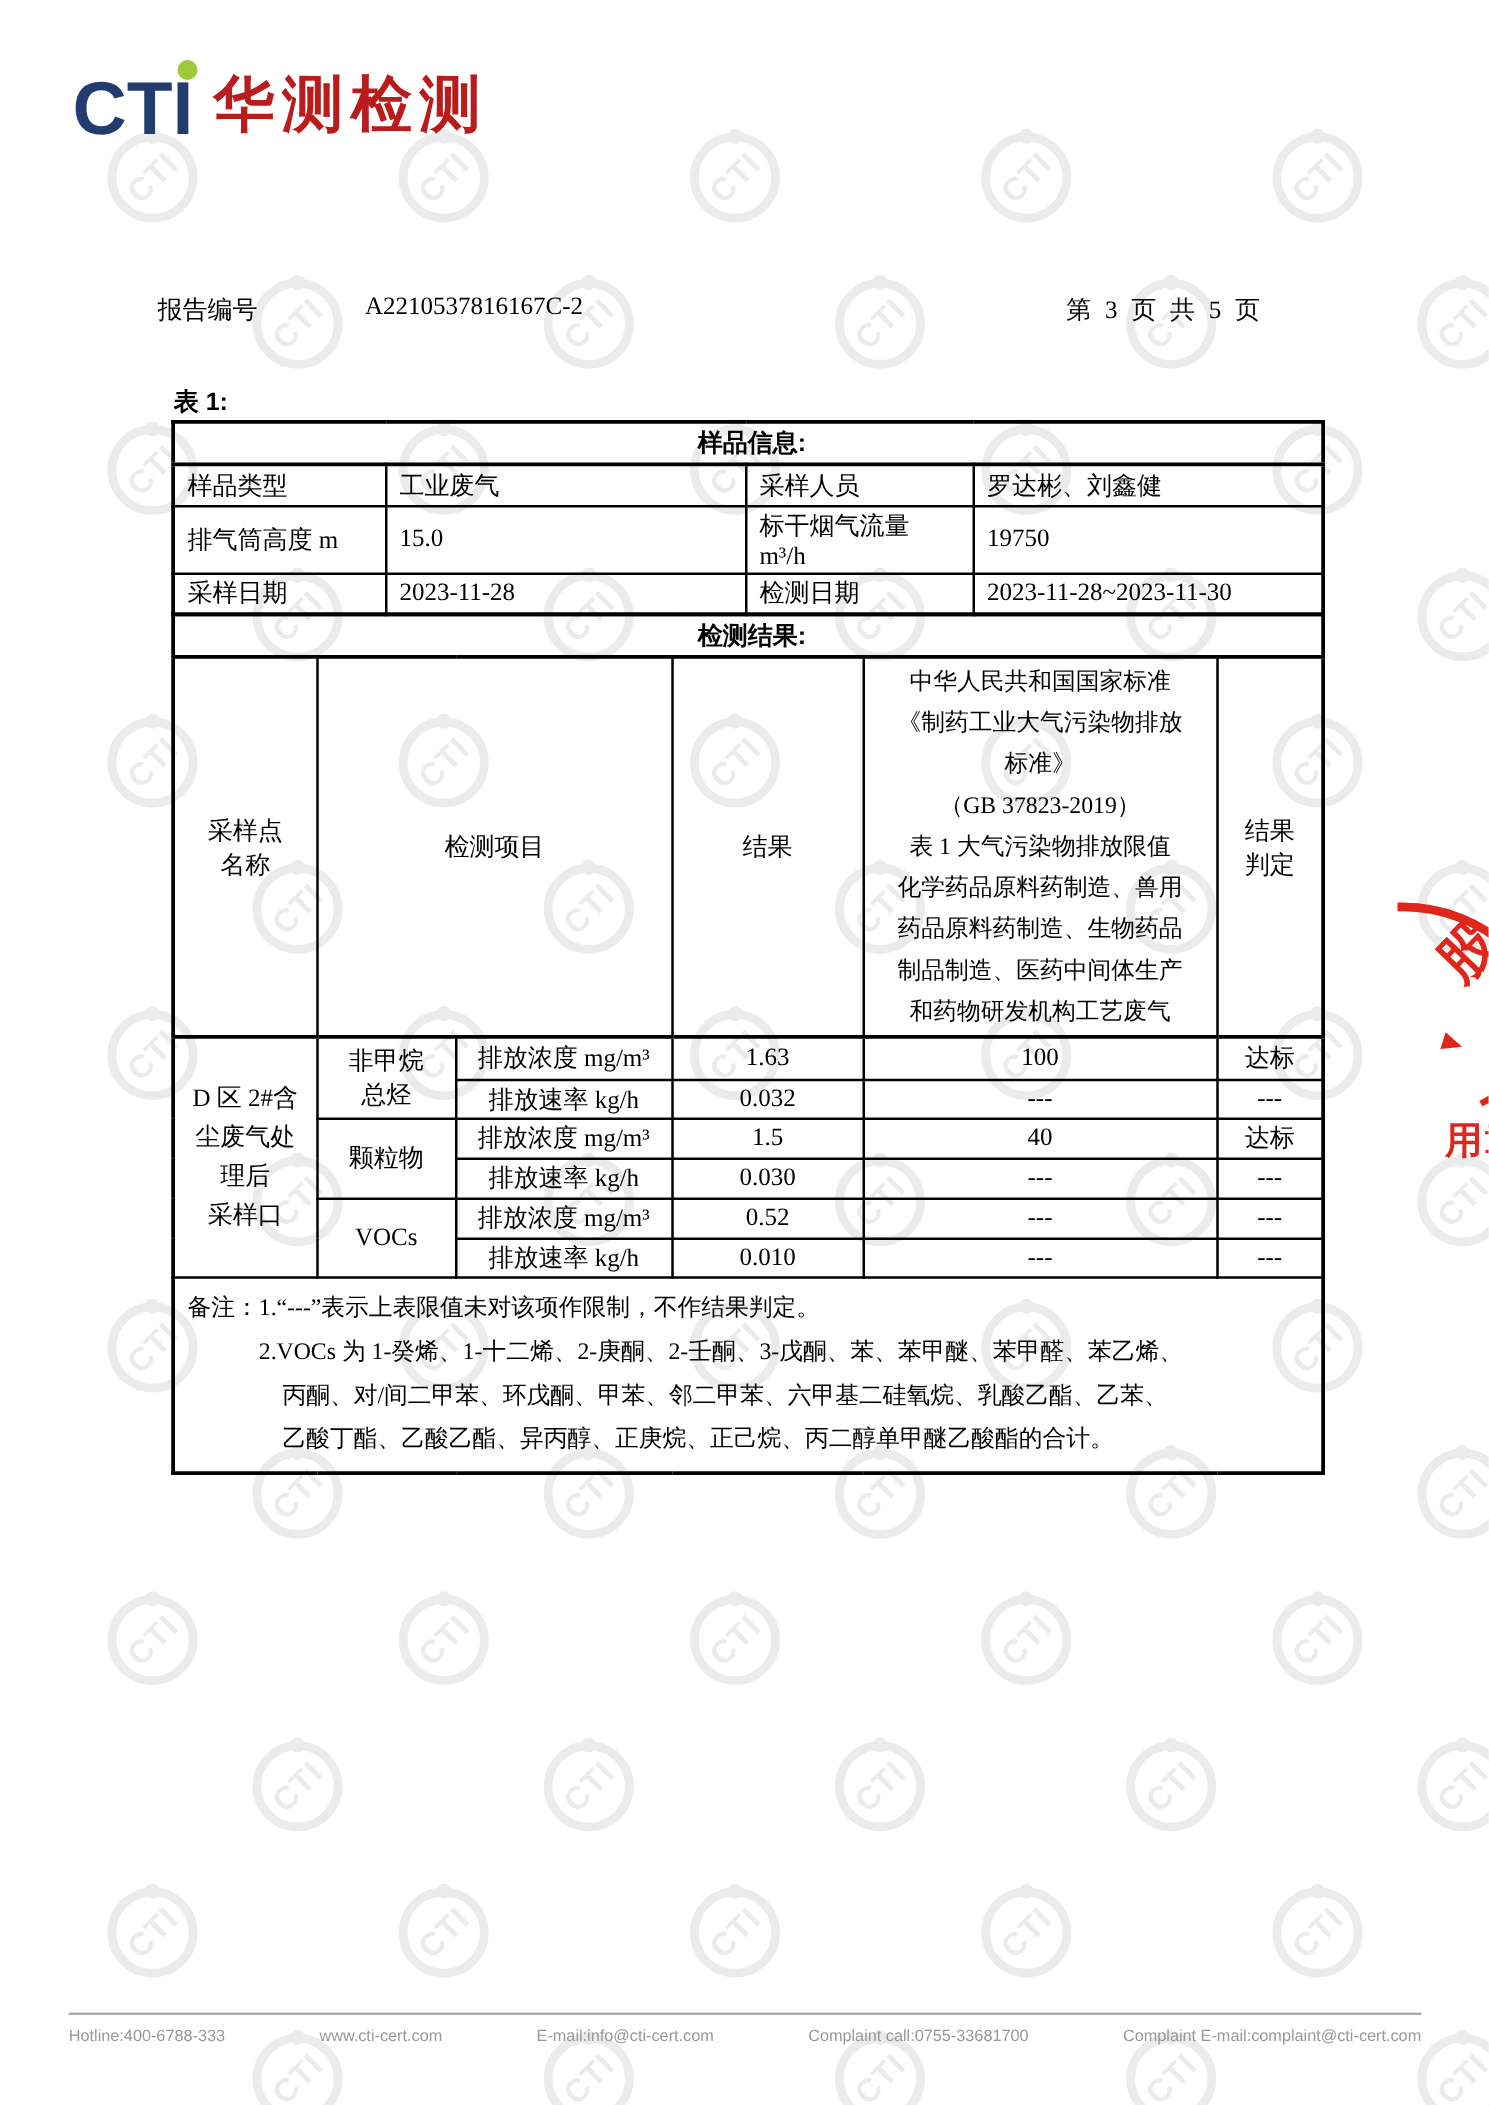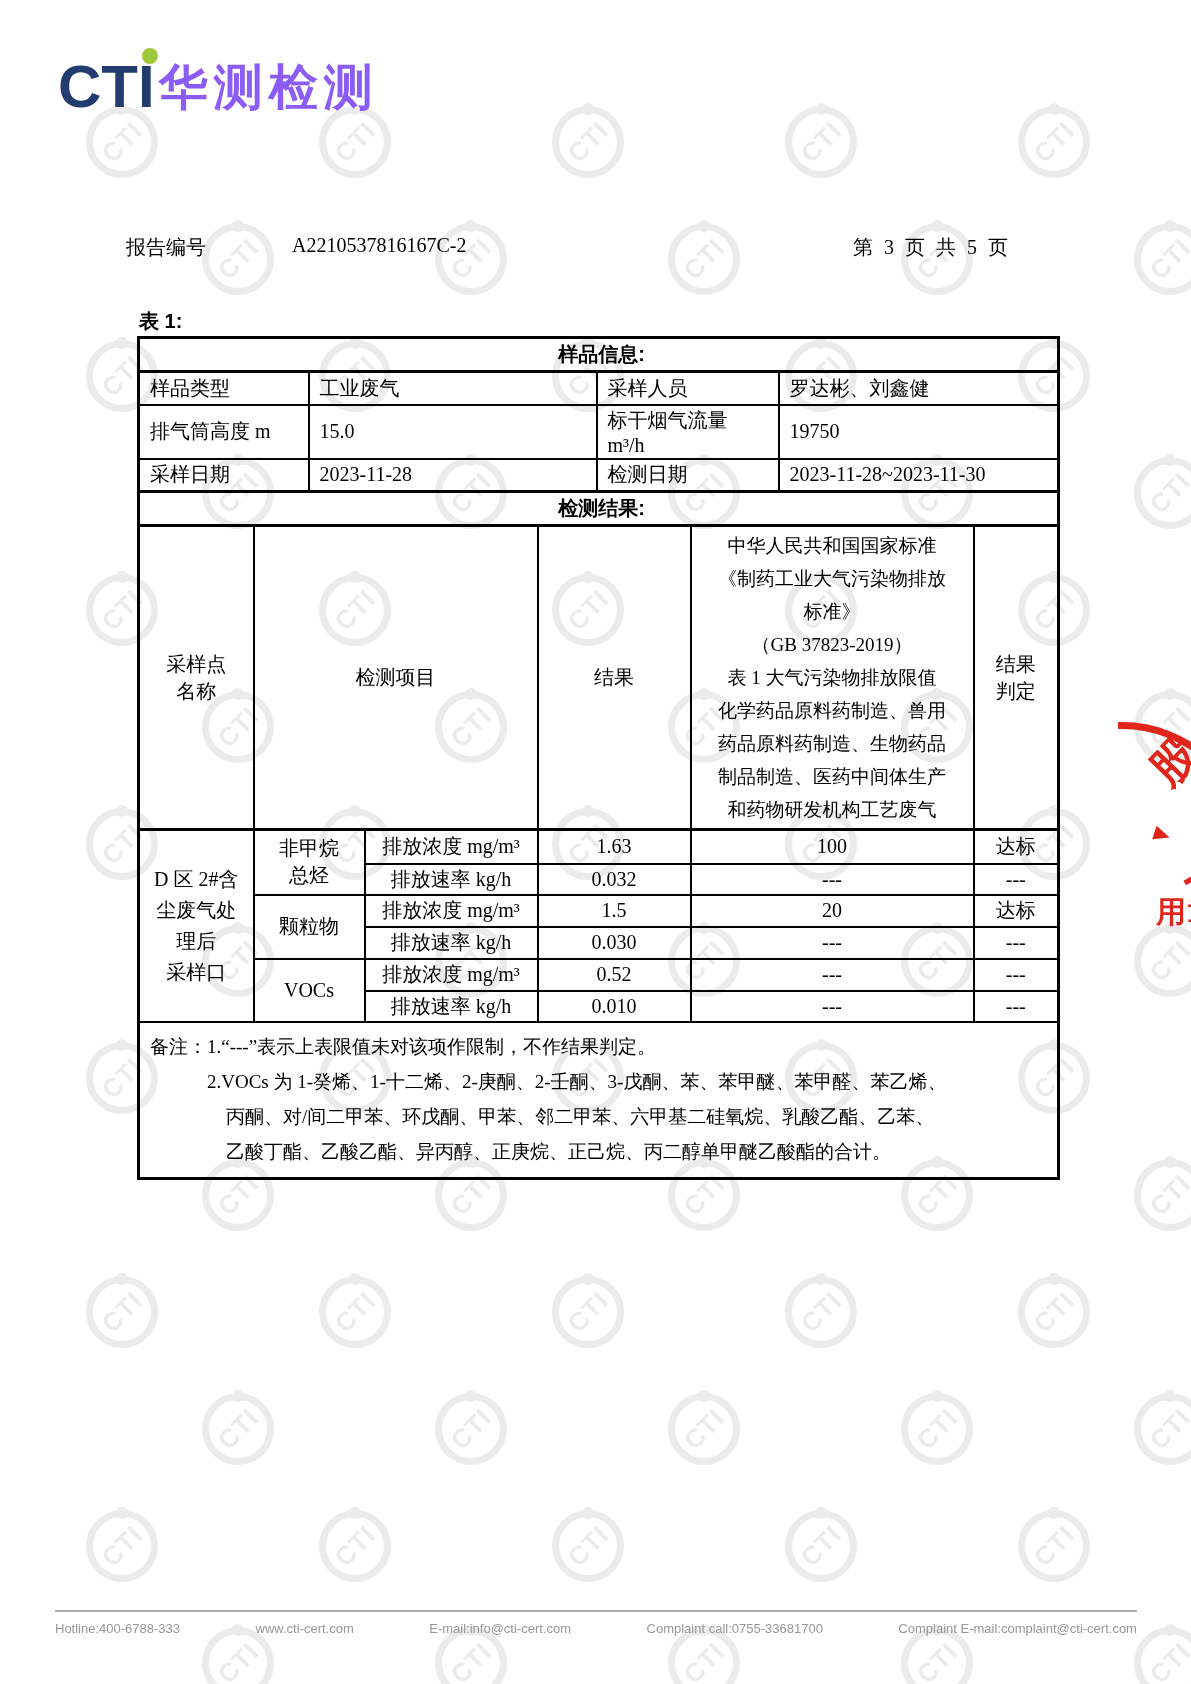--- a/index.html
+++ b/index.html
@@ -14,22 +14,22 @@
   .wm-dot{position:absolute;left:30px;top:-3px;width:12px;height:12px;border-radius:50%;background:#ebebeb;}
   .wm-txt{position:absolute;inset:0;display:flex;align-items:center;justify-content:center;
     transform:rotate(-45deg);font-family:"Liberation Sans","DejaVu Sans",sans-serif;
     font-weight:900;font-size:26px;letter-spacing:1px;color:#ebebeb;}
   
   .content{position:absolute;inset:0;z-index:1;}
   .logo{position:absolute;left:58px;top:58px;display:flex;align-items:flex-start;}
   .logo-cti{position:relative;font-family:"Liberation Sans","DejaVu Sans",sans-serif;
     font-weight:900;font-size:60px;line-height:58px;color:#233c6f;letter-spacing:0px;}
   .logo-dot{position:absolute;left:84px;top:-10px;width:16px;height:16px;border-radius:50%;background:#a0c83a;}
-  .logo-name{font-family:Liberation Sans, sans-serif;font-weight:800;
-    font-size:49px;line-height:58px;color:#8b5cf6;margin-left:4px;letter-spacing:6px;}
+  .logo-name{font-family:Liberation Mono, monospace;font-weight:800;
+    font-size:49px;line-height:58px;color:#b91c1c;margin-left:16px;letter-spacing:6px;}
   .doc-title{position:absolute;left:0;top:146px;width:1191px;text-align:center;
     font-size:38px;letter-spacing:18px;color:#0a0a0a;}
   .report-line{position:absolute;left:0;top:234px;width:1191px;font-size:20px;}
   .report-label{position:absolute;left:126px;}
   .report-number{position:absolute;left:292px;}
   .report-page{position:absolute;left:853px;letter-spacing:3px;}
   .tbl-label{position:absolute;left:139px;top:308px;
     font-family:"Liberation Sans","DejaVu Sans",sans-serif;font-weight:700;font-size:20px;}
   .tables{position:absolute;left:137px;top:336px;width:920px;}
   table{border-collapse:collapse;table-layout:fixed;width:920px;}
@@ -514,21 +514,21 @@
       <tr style="height:31px">
         <td>排放速率 kg/h</td>
         <td>0.032</td>
         <td>---</td>
         <td>---</td>
       </tr>
       <tr style="height:32px">
         <td rowspan="2">颗粒物</td>
         <td>排放浓度 mg/m³</td>
         <td>1.5</td>
-        <td>20</td>
+        <td>40</td>
         <td>达标</td>
       </tr>
       <tr style="height:32px">
         <td>排放速率 kg/h</td>
         <td>0.030</td>
         <td>---</td>
         <td>---</td>
       </tr>
       <tr style="height:32px">
         <td rowspan="2">VOCs</td>

